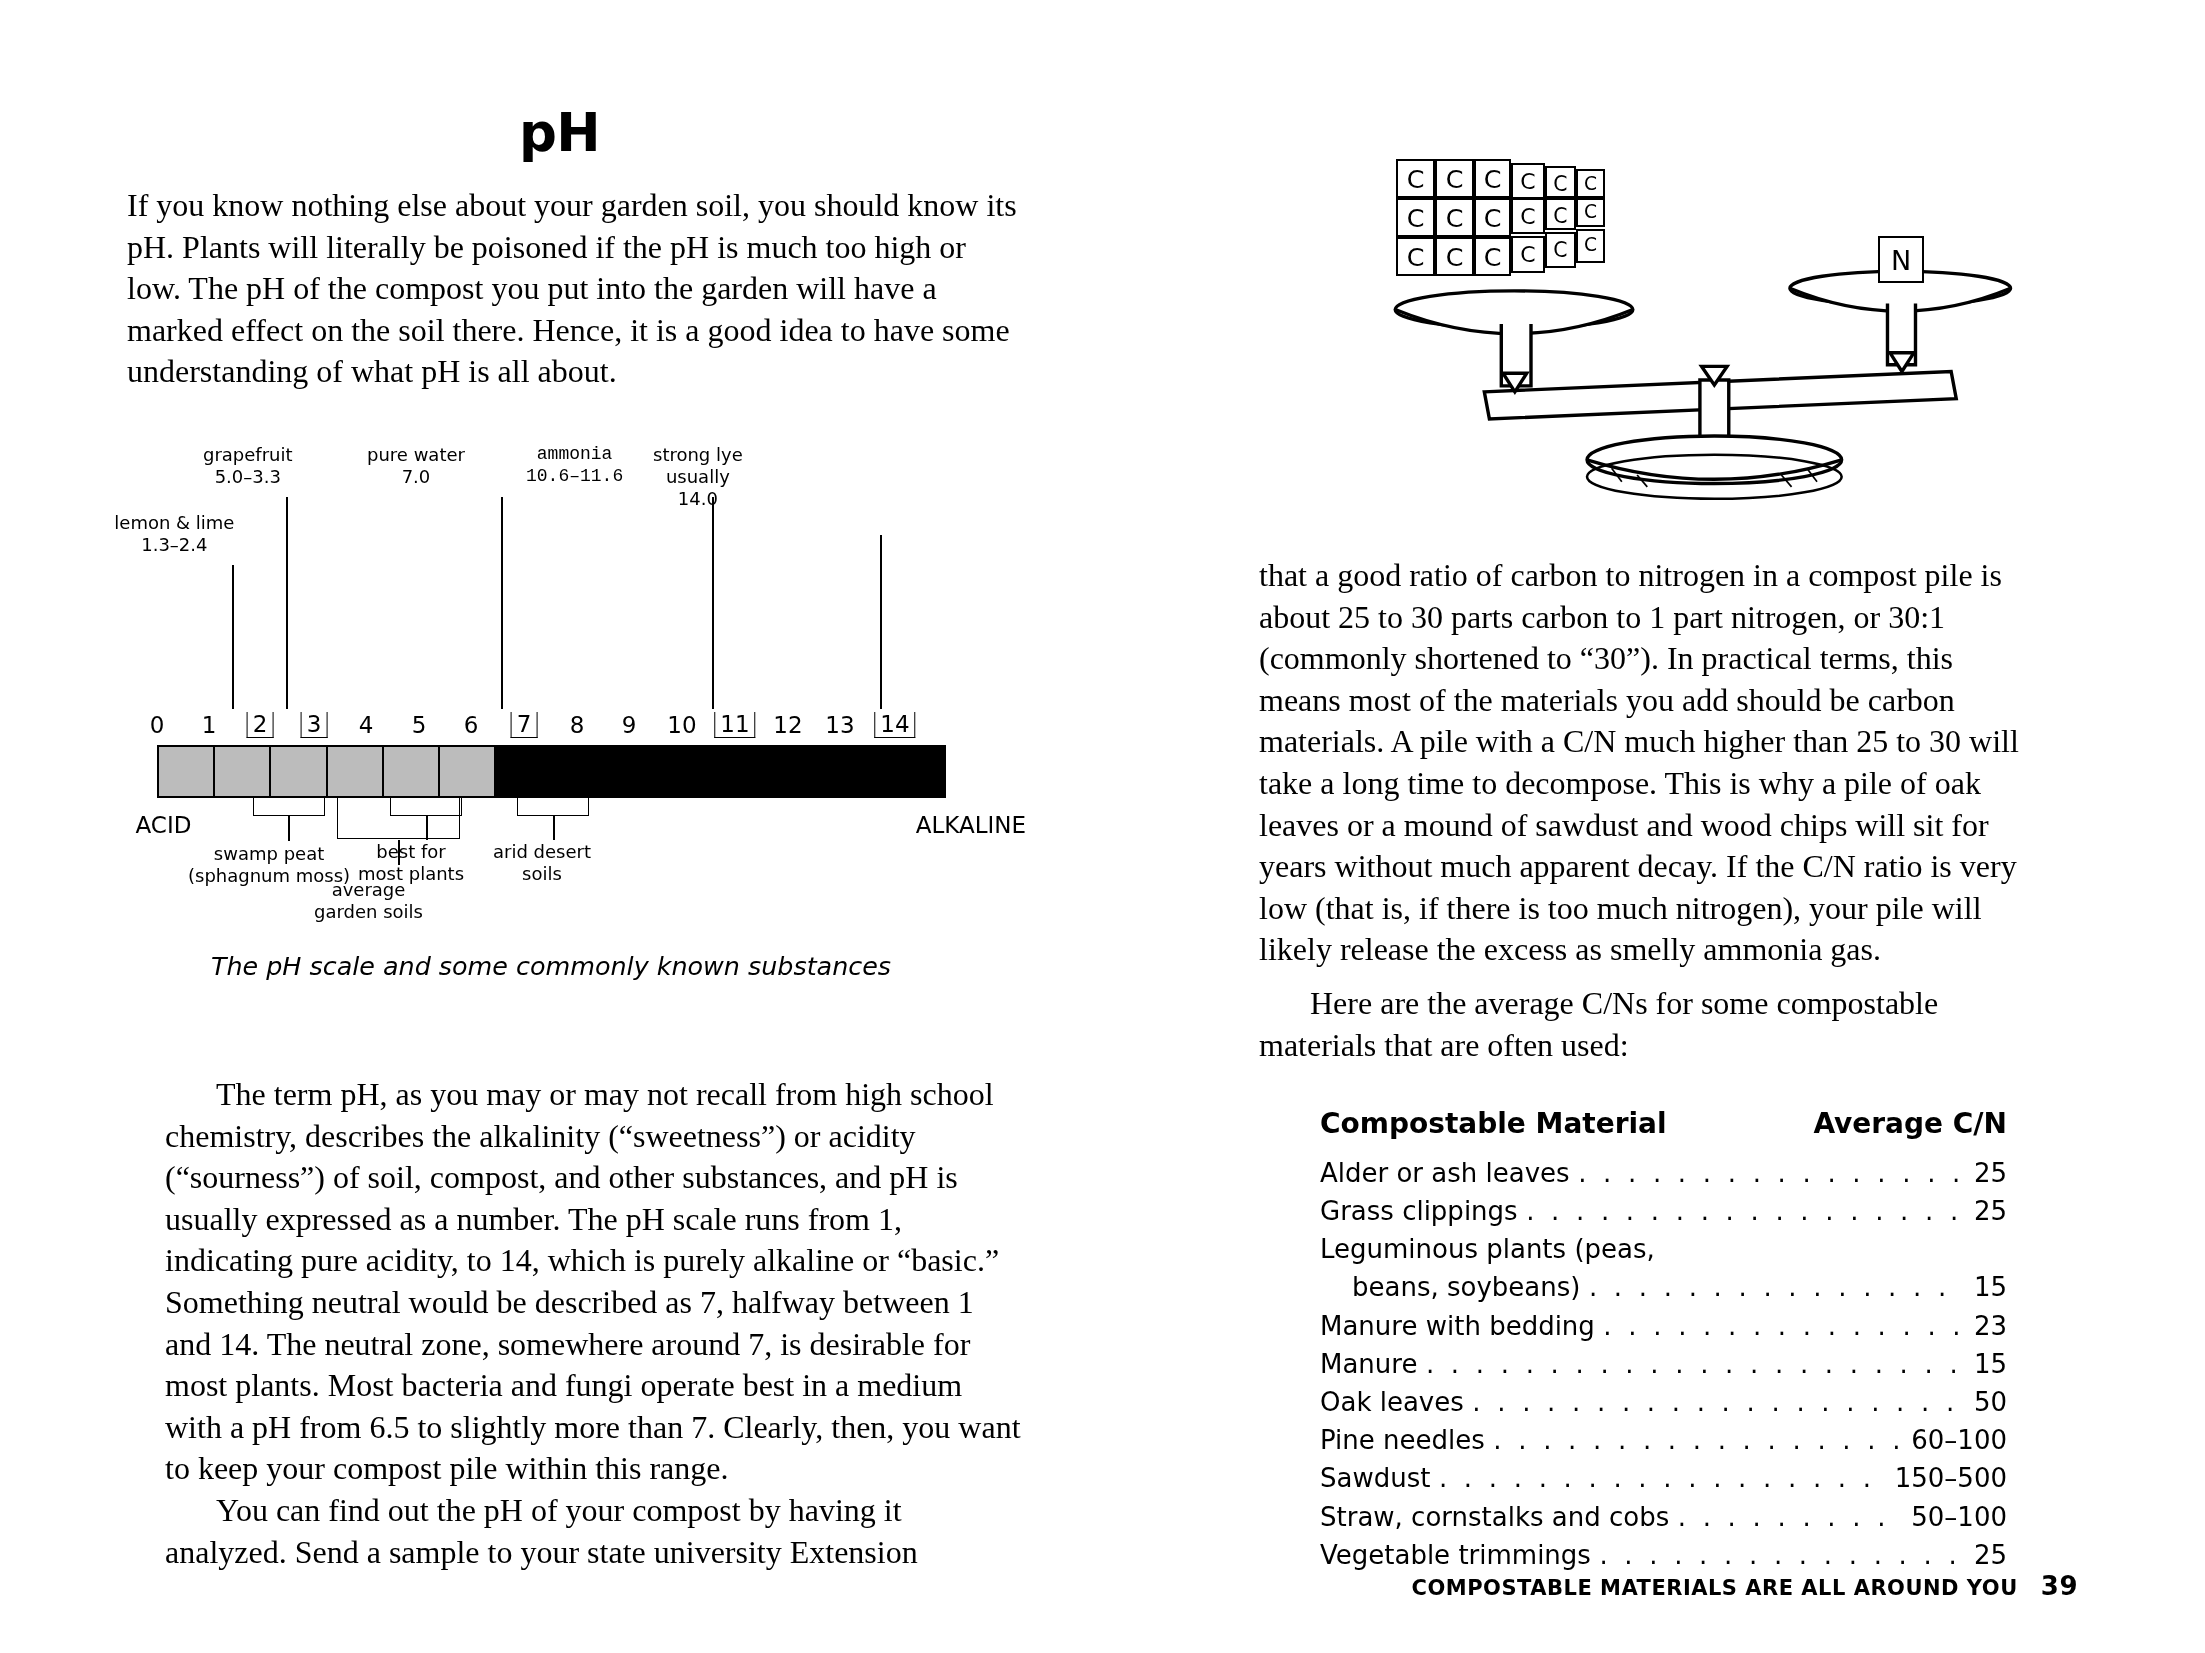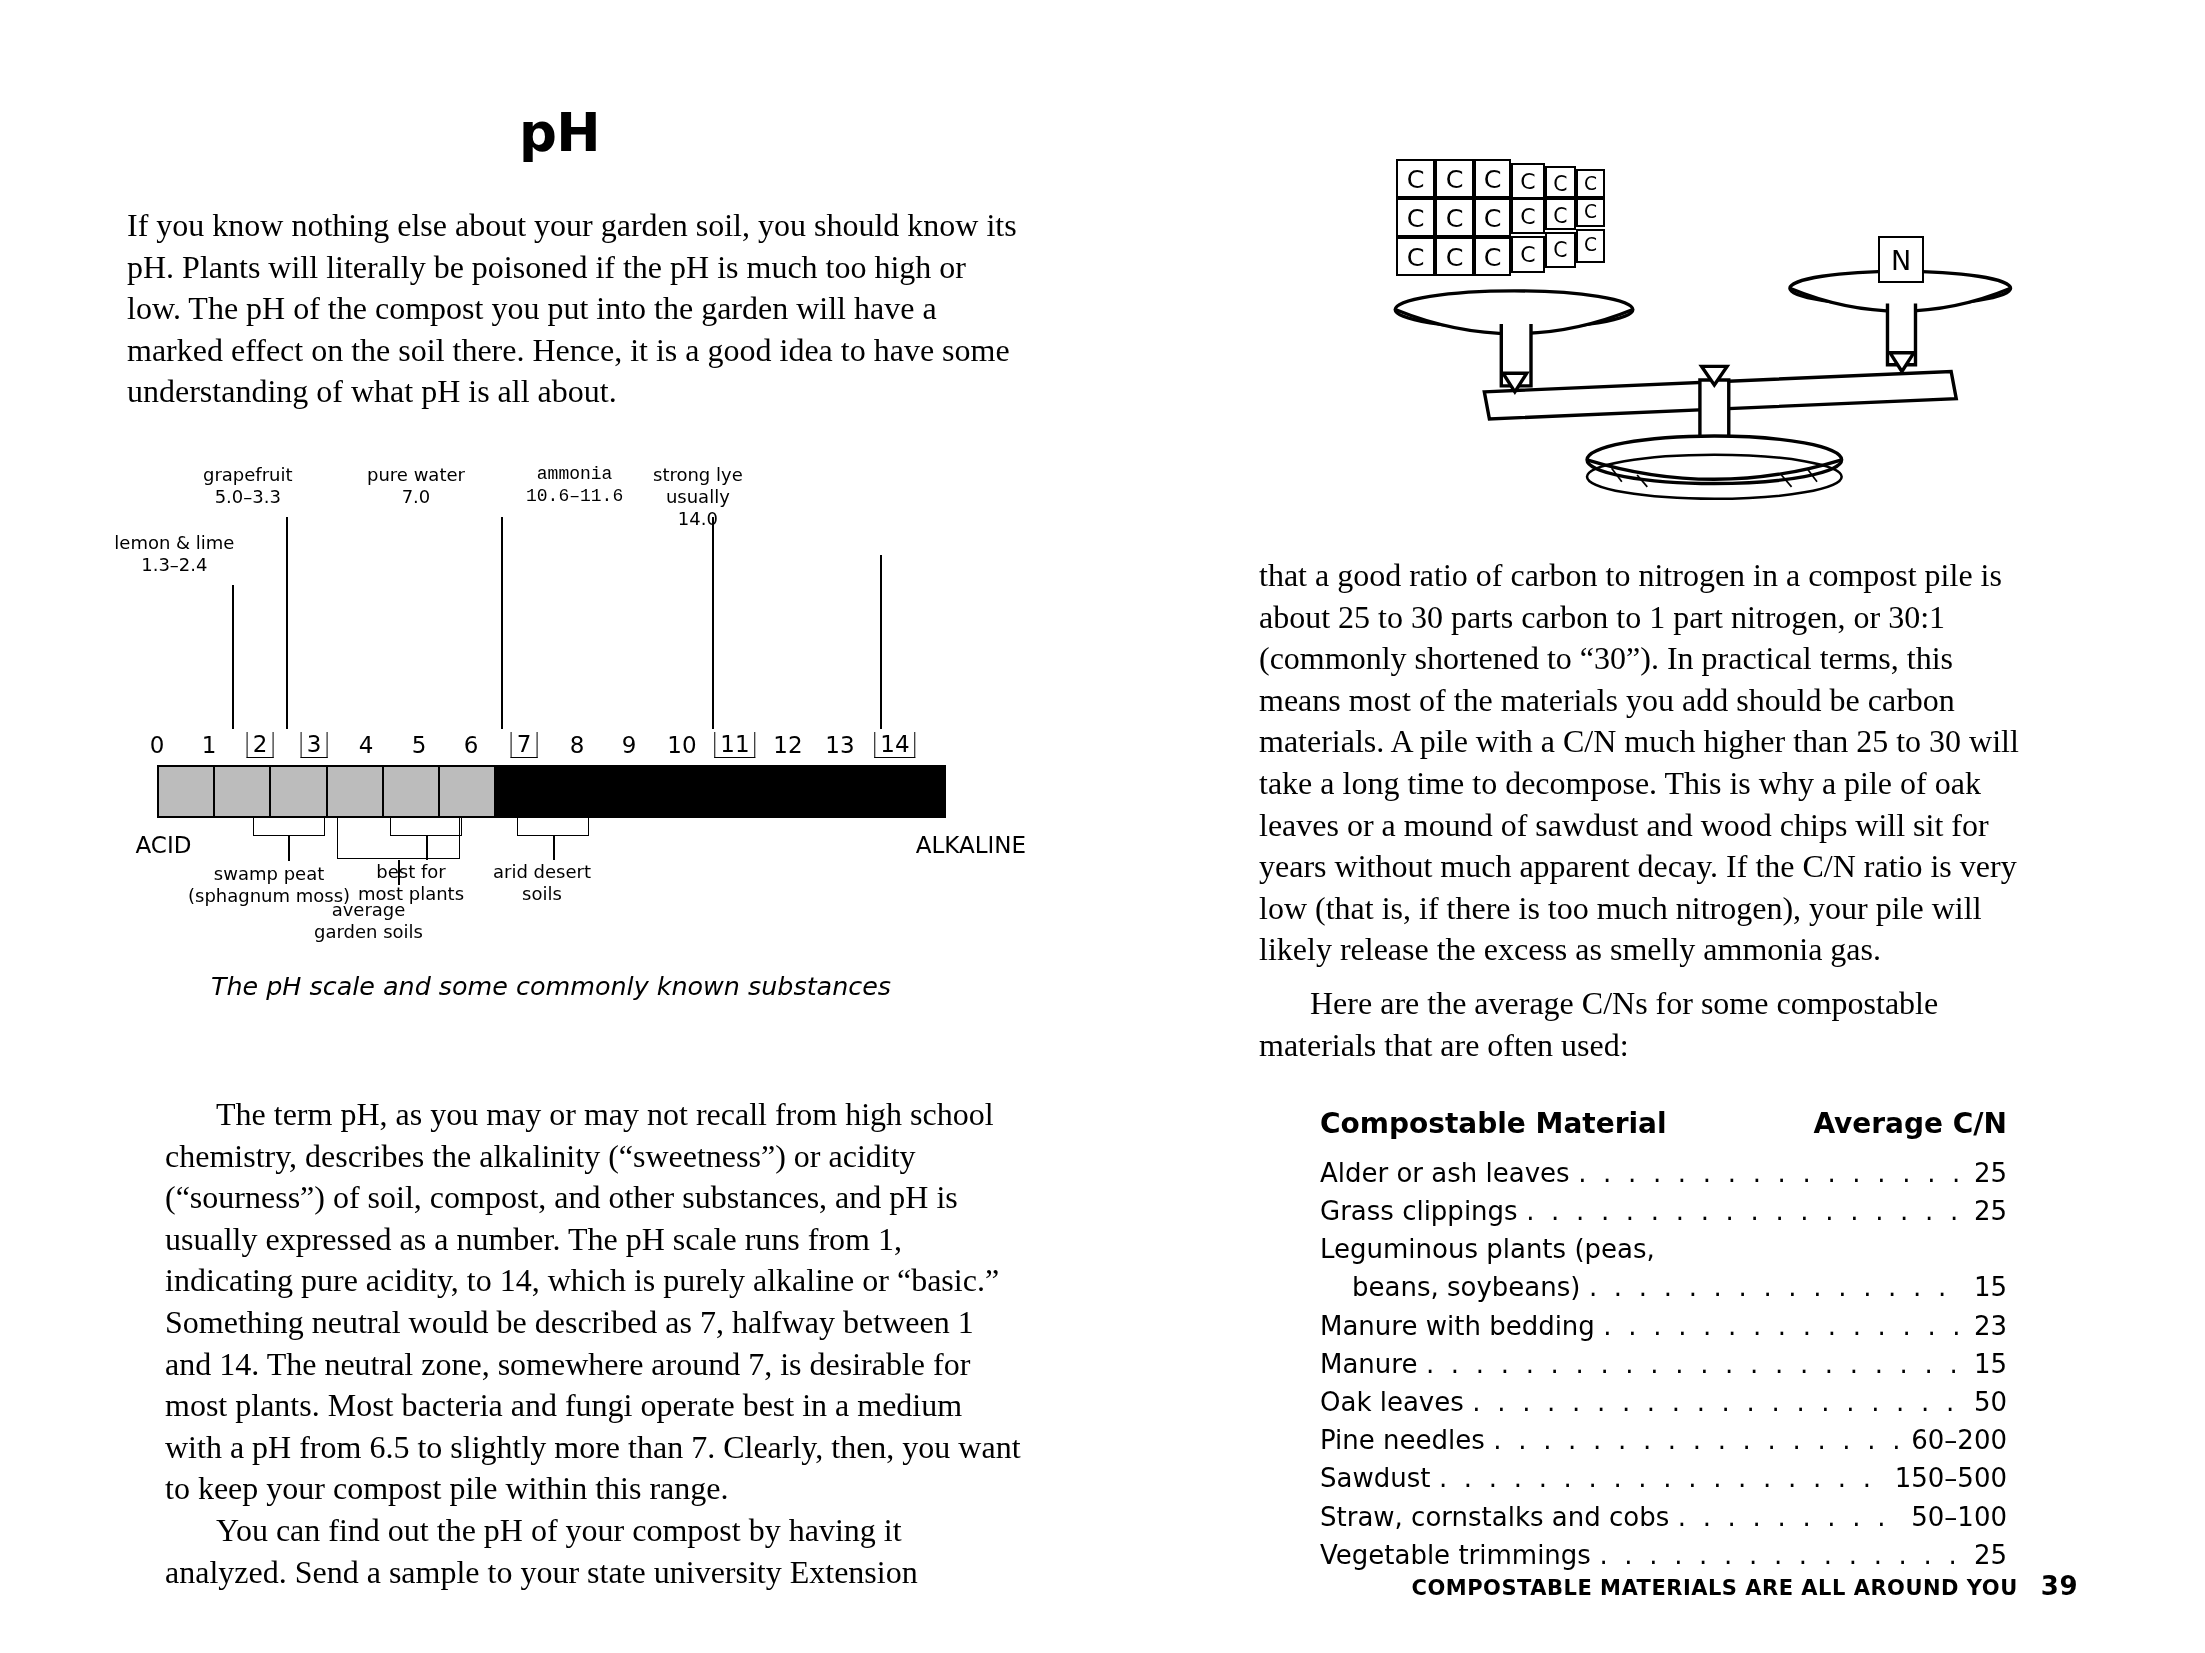--- a/index.html
+++ b/index.html
@@ -25,21 +25,21 @@
     position: absolute;
     left: 127px;
     top: 102px;
     width: 899px;
   }
   .page-title {
     font-family: "DejaVu Sans", sans-serif;
     font-weight: bold;
     font-size: 53px;
     letter-spacing: -0.8px;
-    margin: 0 0 42px 0;
+    margin: 0 0 22px 0;
     padding-left: 392px;
   }
   .body-text {
     font-size: 32px;
     line-height: 1.30;
     text-align: left;
   }
   .body-text p {
     margin: 0;
   }
@@ -455,21 +455,21 @@
         <span class="val">15</span>
       </div>
       <div class="cn-row">
         <span class="mat">Oak leaves</span>
         <span class="dots">. . . . . . . . . . . . . . . . . . . . . . . . . . . . . . . . . . . . . . . . . .</span>
         <span class="val">50</span>
       </div>
       <div class="cn-row">
         <span class="mat">Pine needles</span>
         <span class="dots">. . . . . . . . . . . . . . . . . . . . . . . . . . . . . . . . . . . . . . . . . .</span>
-        <span class="val">60–200</span>
+        <span class="val">60–100</span>
       </div>
       <div class="cn-row">
         <span class="mat">Sawdust</span>
         <span class="dots">. . . . . . . . . . . . . . . . . . . . . . . . . . . . . . . . . . . . . . . . . .</span>
         <span class="val">150–500</span>
       </div>
       <div class="cn-row">
         <span class="mat">Straw, cornstalks and cobs</span>
         <span class="dots">. . . . . . . . . . . . . . . . . . . . . . . . . . . . . . . . . . . . . . . . . .</span>
         <span class="val">50–100</span>

